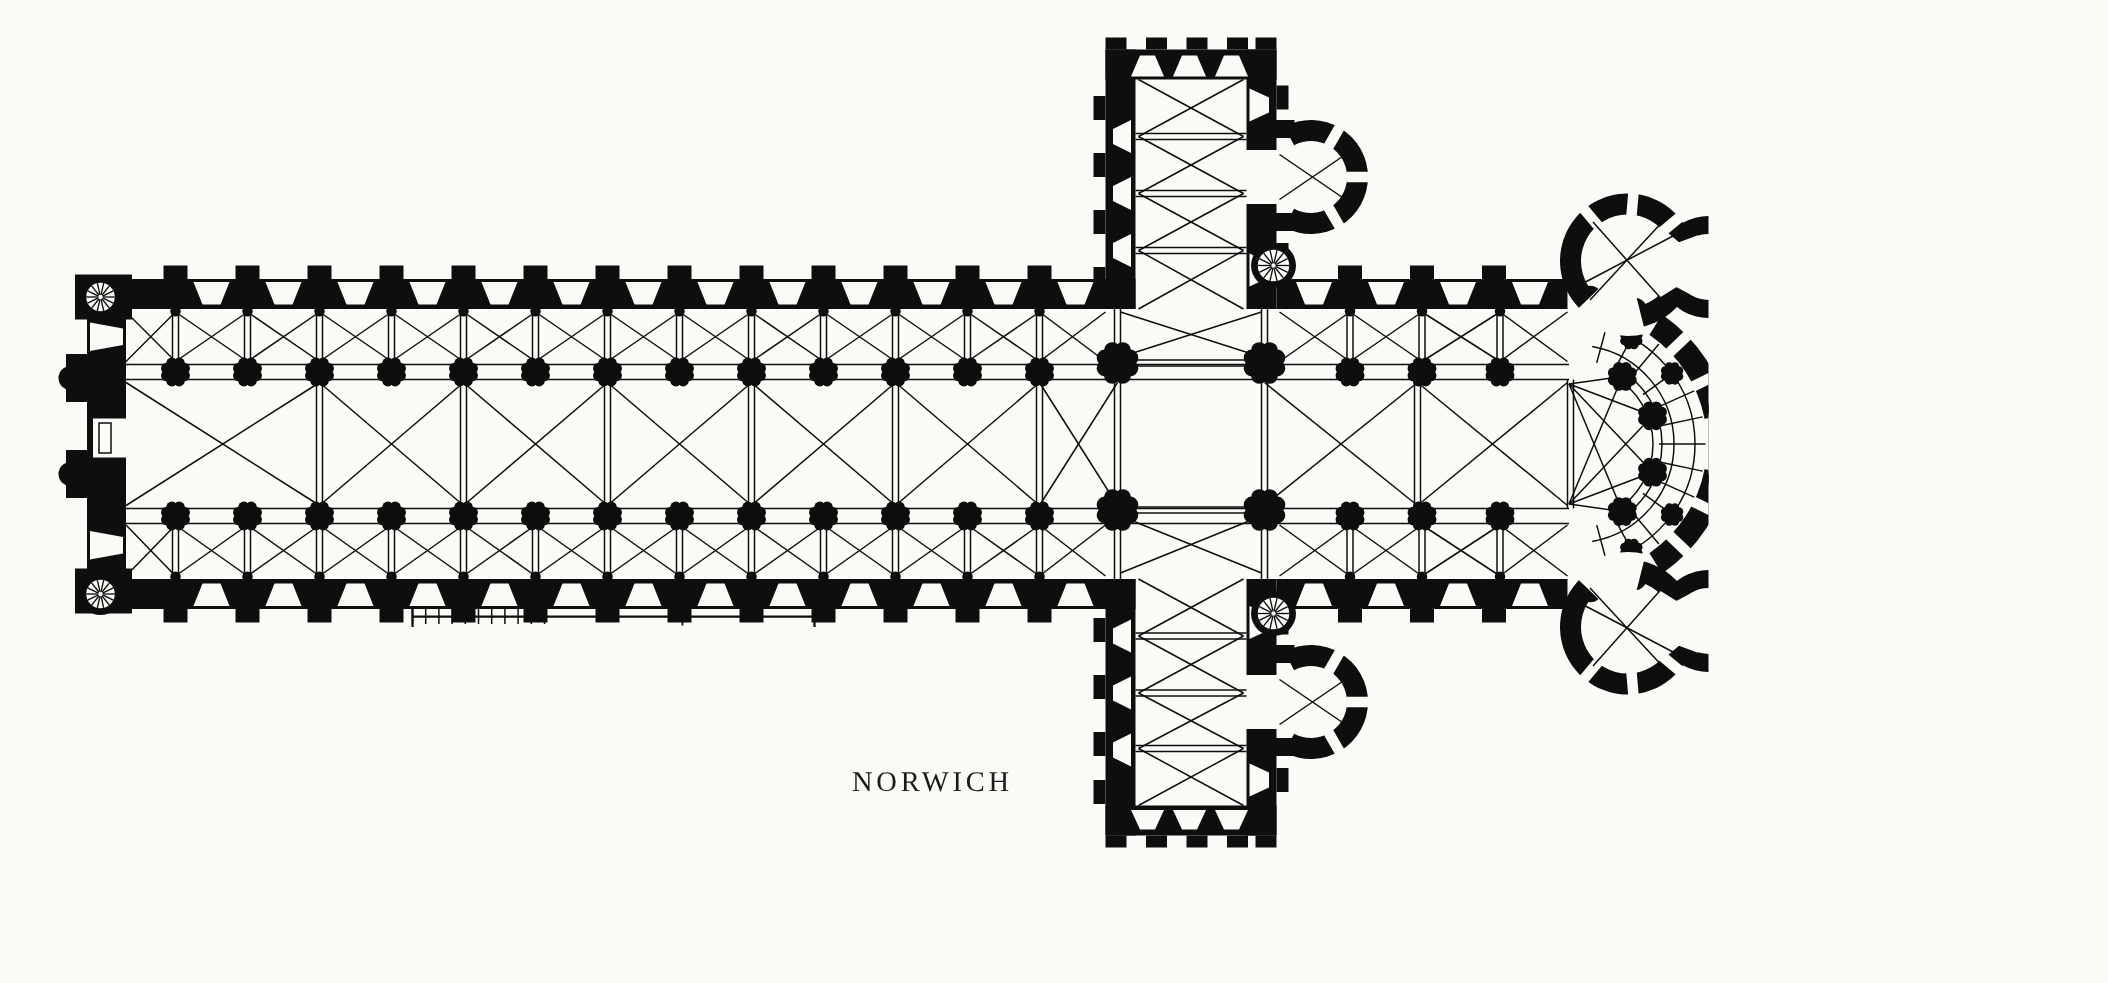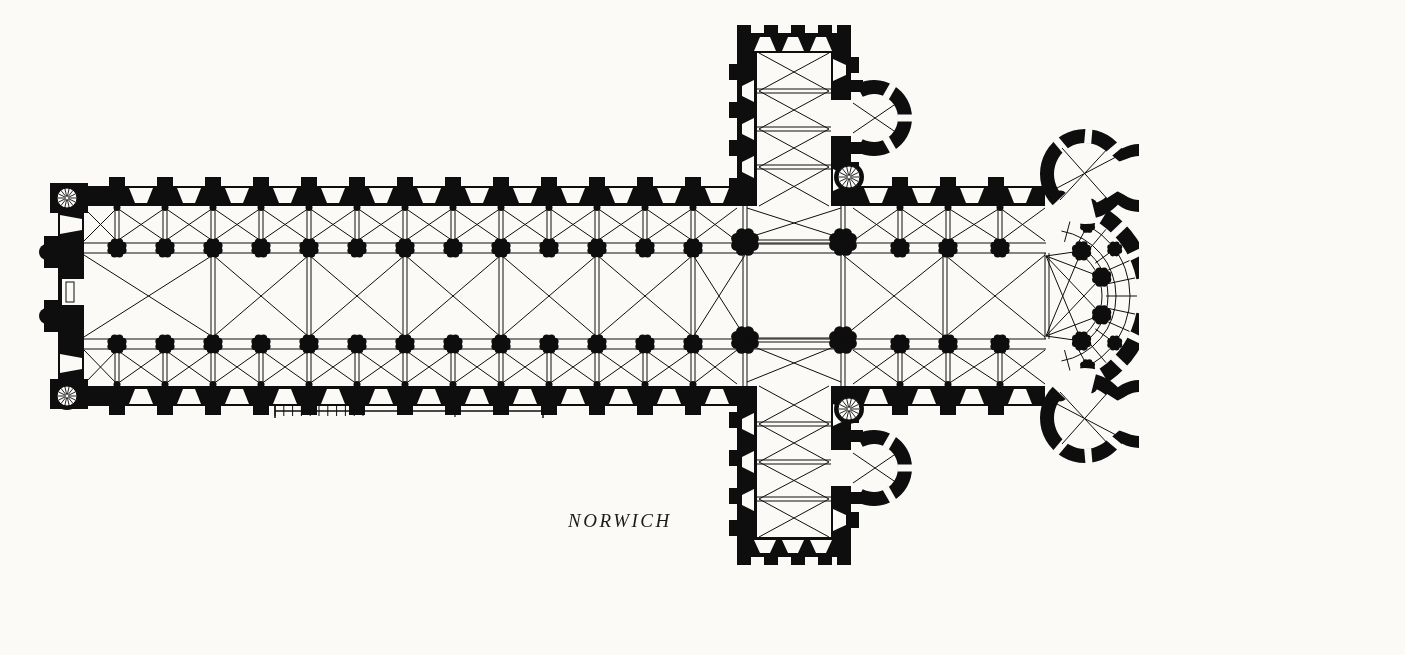--- a/index.html
+++ b/index.html
@@ -1,17 +1,17 @@
 <!DOCTYPE html>
 <html><head>
 <meta charset="utf-8">
 <style>
   html,body{margin:0;padding:0;}
   body{background:#fbfaf7;font-family:"Liberation Sans",sans-serif;}
-  .stage{position:relative;width:1139px;height:655px;overflow:hidden;font-style:italic;}
+  .stage{position:relative;width:1139px;height:655px;overflow:hidden;}
   svg{display:block;}
   .title{font-family:"Liberation Serif","DejaVu Serif",serif;font-size:19px;letter-spacing:2.5px;fill:#1b1b1b;}
 </style>
 </head>
 <body>
 
 <div class="stage">
   <svg id="plan" width="1405" height="655" viewBox="0 0 1405 655">
     <rect x="0" y="0" width="1405" height="655" fill="#fbfaf7"></rect>
     <g id="gWest">

